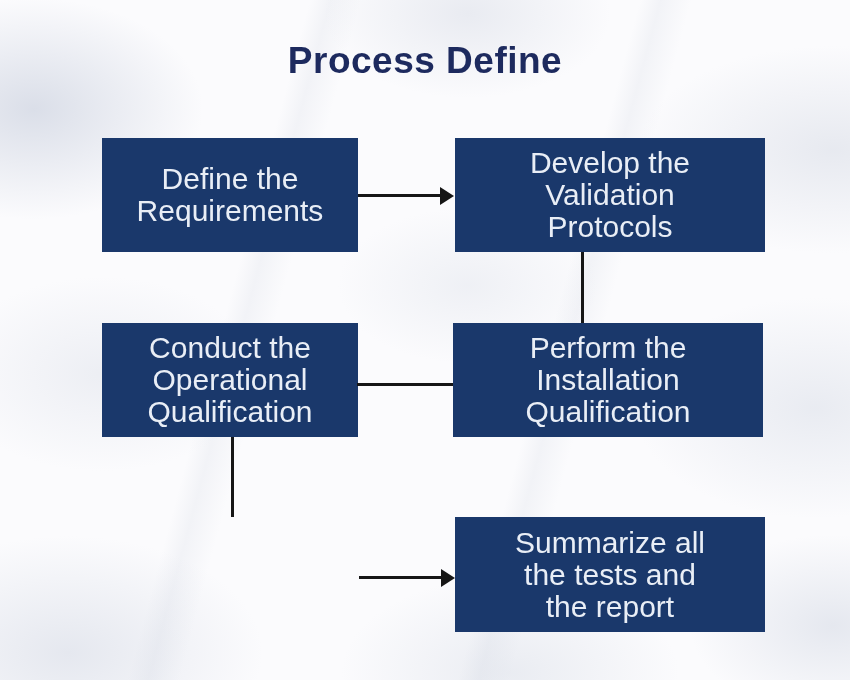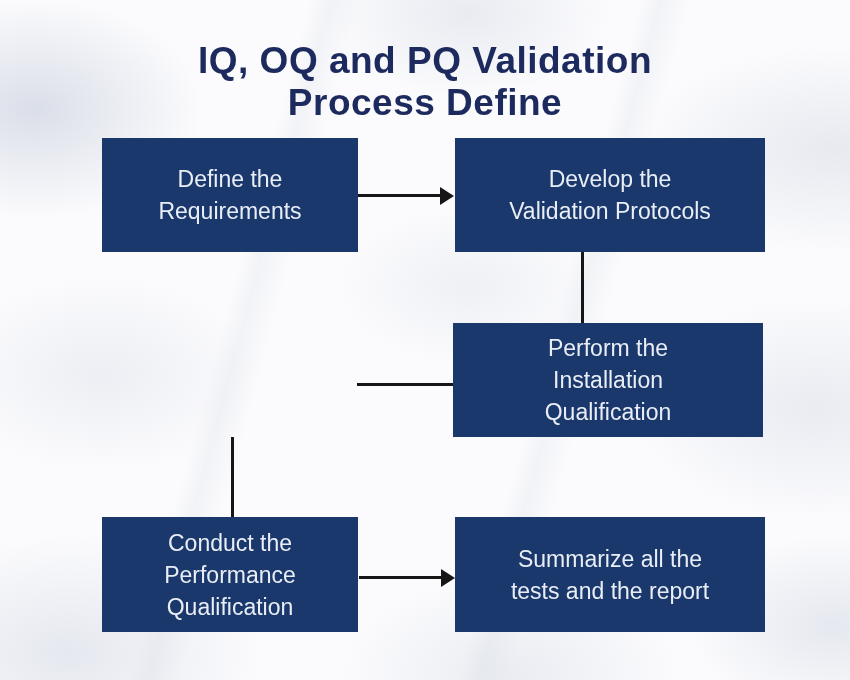--- a/index.html
+++ b/index.html
@@ -38,21 +38,21 @@
   .logo { position: absolute; left: 711px; top: 23px; }
 
   .step-box {
     position: absolute;
     background: #1a386b;
     color: #e9eef6;
     display: flex;
     align-items: center;
     justify-content: center;
     text-align: center;
-    font-size: 23px;
+    font-size: 30px;
     line-height: 32px;
   }
   .step-box .step-label { max-width: 205px; }
 
   .w-left  { left: 102px; width: 256px; }
   .w-right { left: 455px; width: 310px; }
   .r1 { top: 138px; height: 114px; }
   .r2 { top: 323px; height: 114px; }
   .r3 { top: 517px; height: 115px; }
 
@@ -81,41 +81,40 @@
     border-bottom: 9px solid transparent;
     border-left: 14px solid #161616;
   }
 </style>
 </head>
 <body>
 
 <div class="canvas">
 
   <div class="title-block">
-    <div>IQ, OQ and PQ Validation</div>
     <div>Process Define</div>
   </div>
 
 
   <div class="step-box w-left r1">
     <div class="step-label">Define the Requirements</div>
   </div>
 
   <div class="step-box w-right r1">
     <div class="step-label">Develop the Validation Protocols</div>
   </div>
 
+  <div class="step-box w-left r2">
+    <div class="step-label">Conduct the Operational Qualification</div>
+  </div>
 
   <div class="step-box w-right r2" style="left:453px;justify-content:center;">
     <div class="step-label">Perform the Installation Qualification</div>
   </div>
 
-  <div class="step-box w-left r3">
-    <div class="step-label">Conduct the Performance Qualification</div>
-  </div>
 
   <div class="step-box w-right r3">
     <div class="step-label">Summarize all the tests and the report</div>
   </div>
 
   <div class="connector-arrow" style="left:358px; top:187px; width:96px;">
     <div class="shaft"></div>
     <div class="head"></div>
   </div>
 

